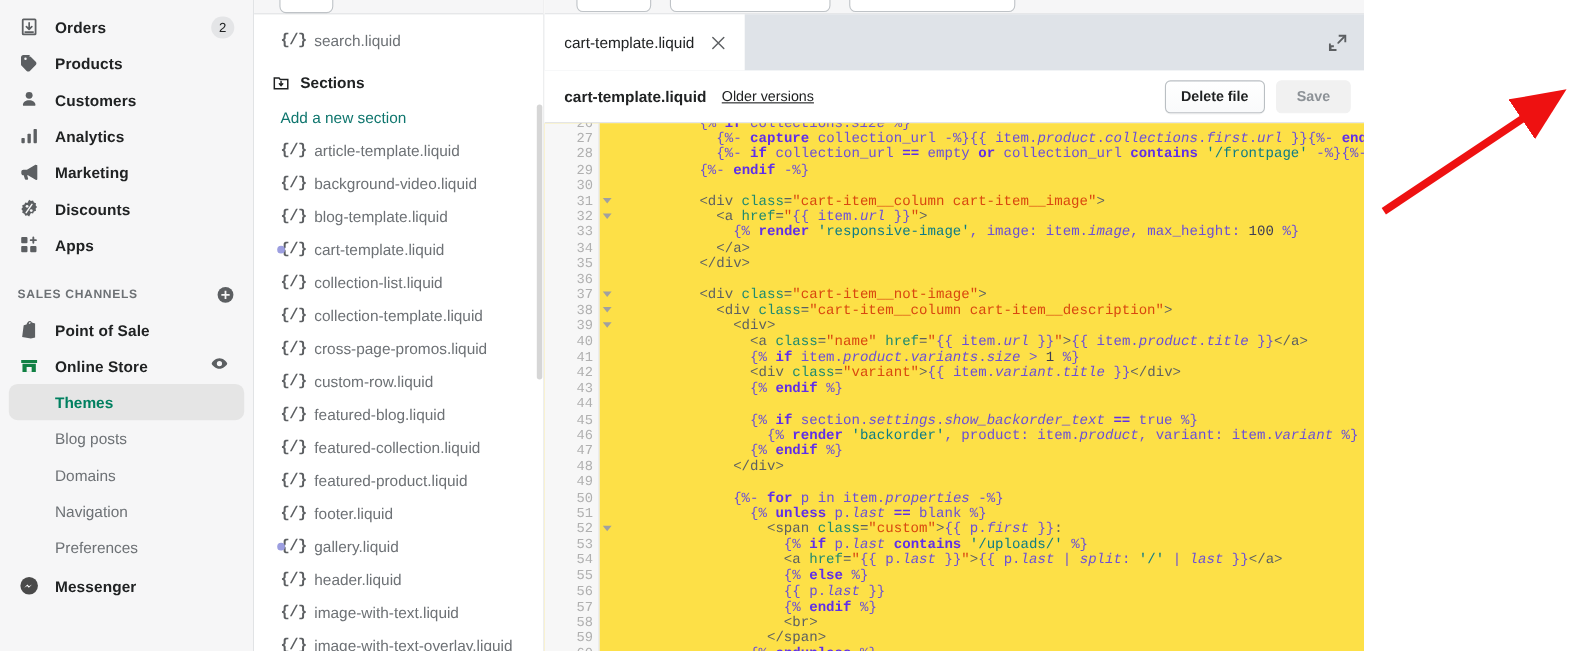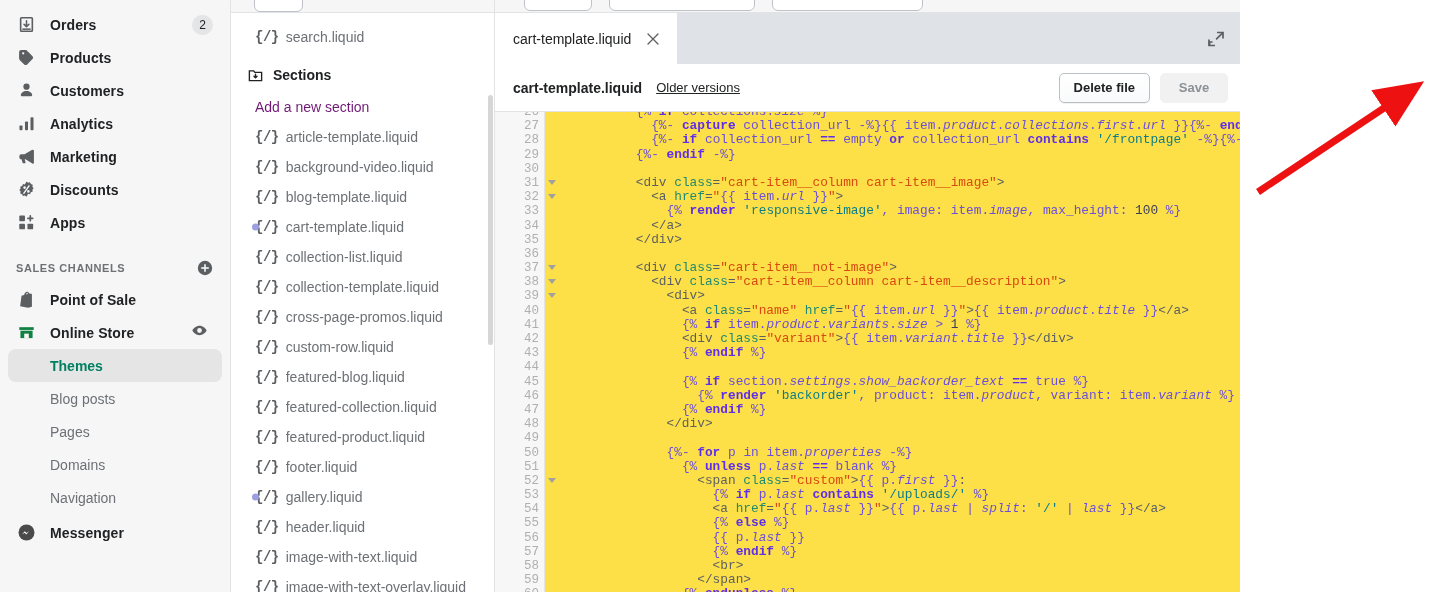--- a/index.html
+++ b/index.html
@@ -106,21 +106,21 @@
   }
   .file-name { font-size: 14px; color: #6d7175; white-space: nowrap; }
   .sec-head {
     display: flex; align-items: center;
     height: 34px; padding-left: 16px; margin-top: 6px;
   }
   .sec-folder { margin-right: 9px; color: #202223; display:flex; }
   .sec-title { font-size: 14px; font-weight: 700; color: #202223; }
   .add-link {
     padding-left: 24px; height: 30px; display: flex; align-items: center;
-    font-size: 14px; color: #701a75; cursor: pointer;
+    font-size: 14px; color: #0f766e; cursor: pointer;
   }
   .panel-scrollbar {
     position: absolute; right: 1px; top: 95px;
     width: 5px; height: 250px; border-radius: 3px;
     background: #d6d6d6;
   }
 
   
   .editor-area {
     flex: 1 1 auto; height: 592px;
@@ -370,27 +370,27 @@
       </span>
     </div>
 
     <div class="sub-row active">
       <span class="sub-label">Themes</span>
     </div>
     <div class="sub-row">
       <span class="sub-label">Blog posts</span>
     </div>
     <div class="sub-row">
-      <span class="sub-label">Pages</span>
-    </div>
-    <div class="sub-row">
       <span class="sub-label">Domains</span>
     </div>
     <div class="sub-row">
       <span class="sub-label">Navigation</span>
+    </div>
+    <div class="sub-row">
+      <span class="sub-label">Preferences</span>
     </div>
 
     <div class="nav-row" style="margin-top:2px">
       <span class="nav-ico">
         <svg width="19" height="19" viewBox="0 0 20 20">
           <circle cx="10" cy="10" r="8.4" fill="#4a4a4a"></circle>
           <path d="M5.3 11.9l3-3.1 1.6 1.7 2.8-1.7-3 3.2-1.6-1.7-2.8 1.6Z" fill="#fff"></path>
         </svg>
       </span>
       <span class="nav-label">Messenger</span>

